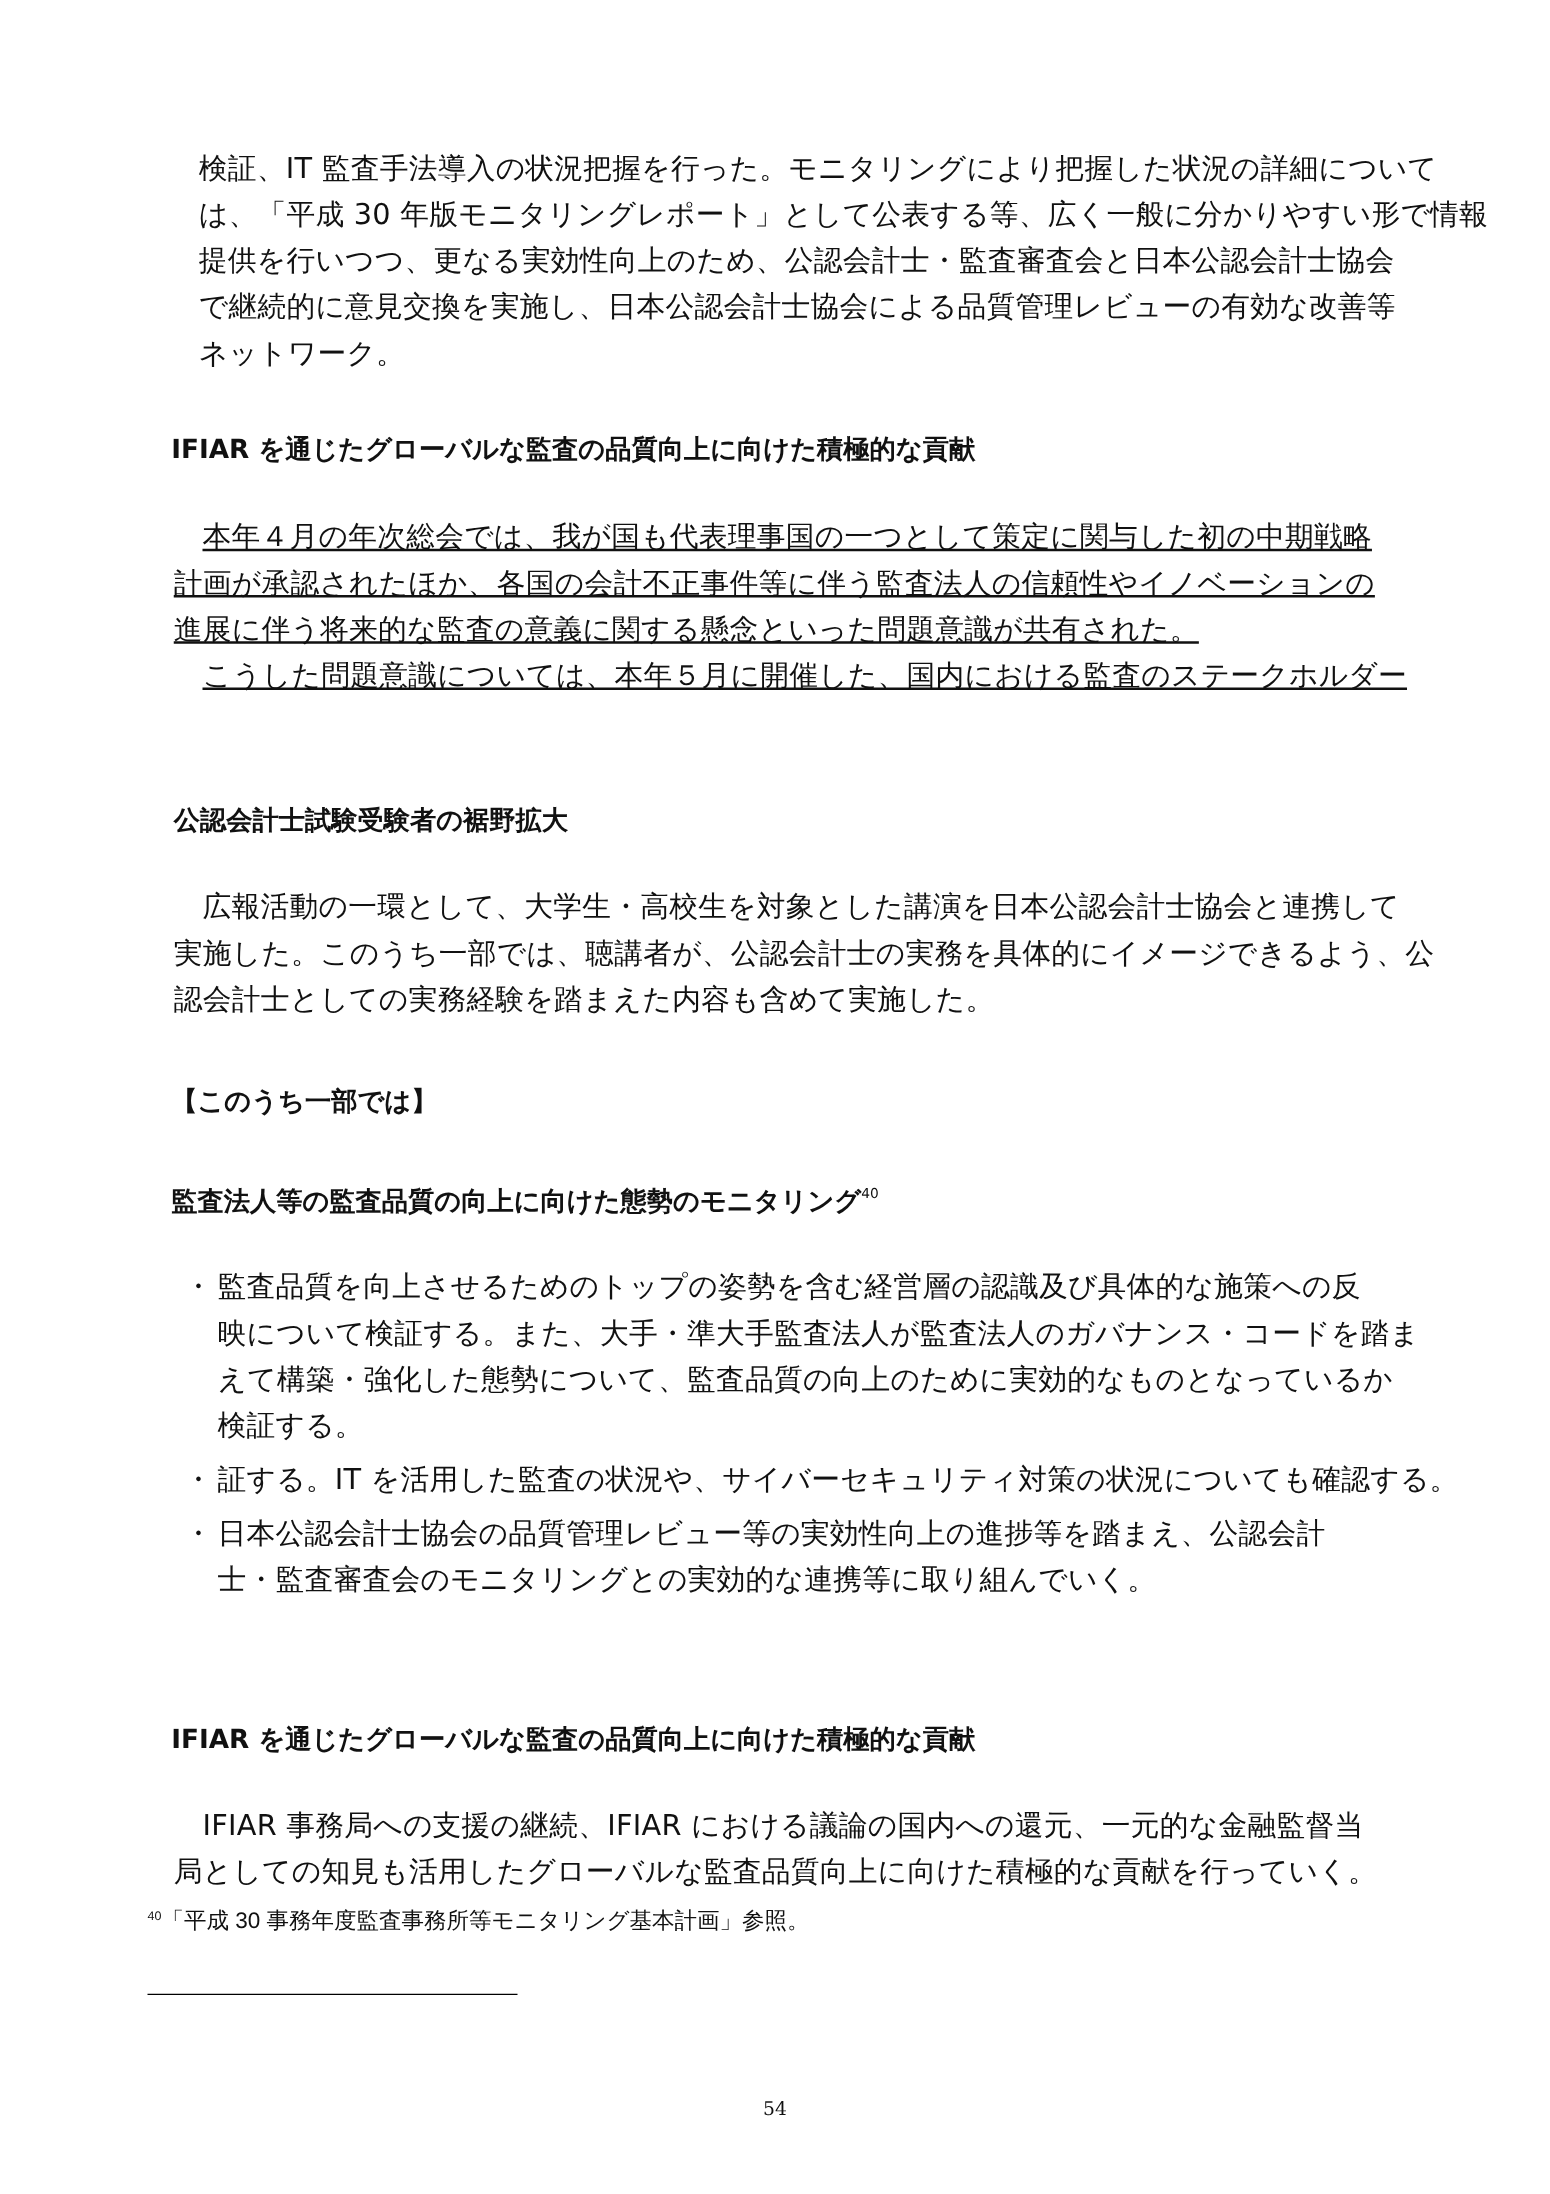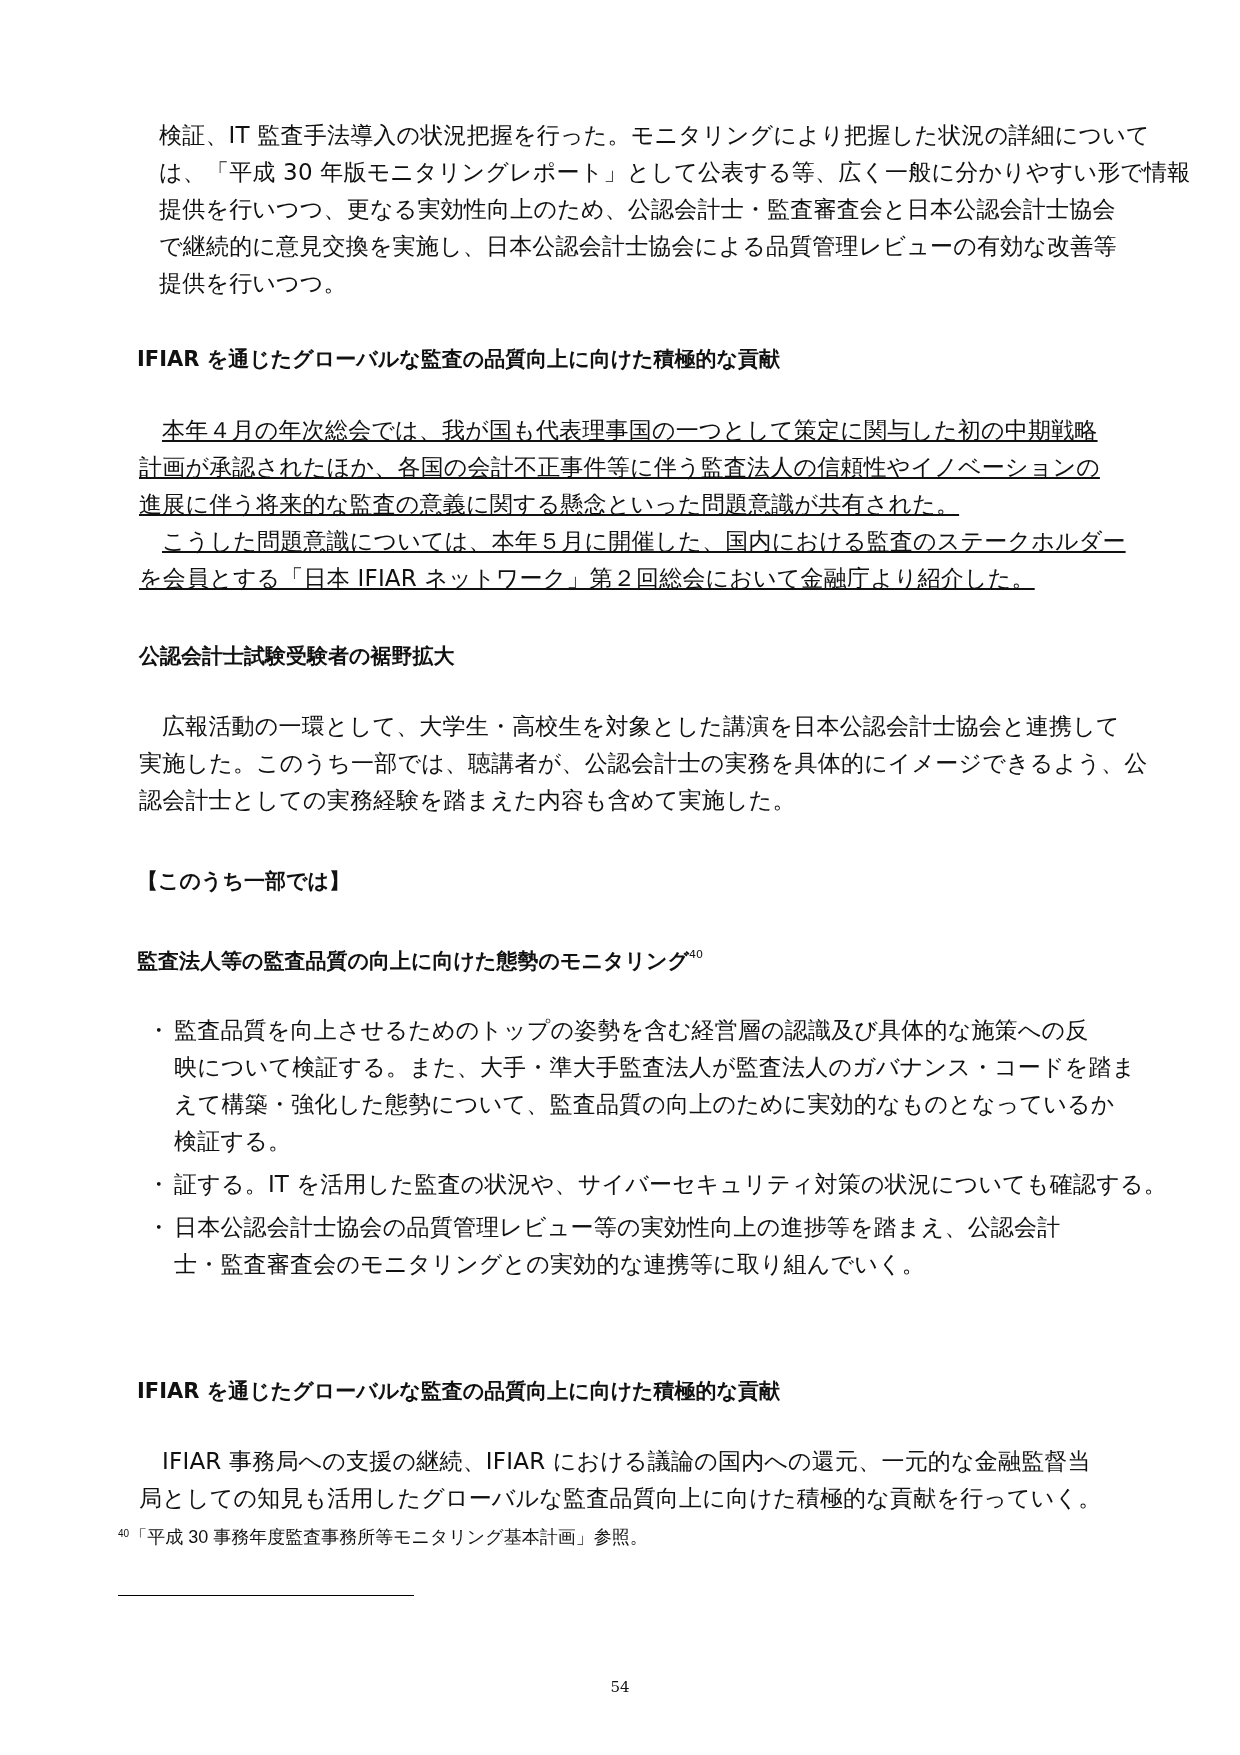--- a/index.html
+++ b/index.html
@@ -23,30 +23,29 @@
 </head>
 <body>
 
 <div class="page">
 
   <div style="position:absolute; top:117px; left:0;margin-left:20px;">
     <p class="p">検証、IT 監査手法導入の状況把握を行った。モニタリングにより把握した状況の詳細について</p>
     <p class="p">は、「平成 30 年版モニタリングレポート」として公表する等、広く一般に分かりやすい形で情報</p>
     <p class="p">提供を行いつつ、更なる実効性向上のため、公認会計士・監査審査会と日本公認会計士協会</p>
     <p class="p">で継続的に意見交換を実施し、日本公認会計士協会による品質管理レビューの有効な改善等</p>
-    <p class="p">提供を行いつつ。</p>
+    <p class="p">ネットワーク。</p>
   </div>
 
   <h2 class="h" style="position:absolute; top:344px; left:-2px;">IFIAR を通じたグローバルな監査の品質向上に向けた積極的な貢献</h2>
   <div style="position:absolute; top:412px; left:0;text-decoration:underline;">
     <p class="p indent">本年４月の年次総会では、我が国も代表理事国の一つとして策定に関与した初の中期戦略</p>
     <p class="p">計画が承認されたほか、各国の会計不正事件等に伴う監査法人の信頼性やイノベーションの</p>
     <p class="p">進展に伴う将来的な監査の意義に関する懸念といった問題意識が共有された。</p>
     <p class="p indent">こうした問題意識については、本年５月に開催した、国内における監査のステークホルダー</p>
-    <p class="p">を会員とする「日本 IFIAR ネットワーク」第２回総会において金融庁より紹介した。</p>
   </div>
 
   <h2 class="h" style="position:absolute; top:641px; left:0;">公認会計士試験受験者の裾野拡大</h2>
   <div style="position:absolute; top:708px; left:0;">
     <p class="p indent">広報活動の一環として、大学生・高校生を対象とした講演を日本公認会計士協会と連携して</p>
     <p class="p">実施した。このうち一部では、聴講者が、公認会計士の実務を具体的にイメージできるよう、公</p>
     <p class="p">認会計士としての実務経験を踏まえた内容も含めて実施した。</p>
   </div>
 
   <h2 class="h" style="position:absolute; top:866px; left:-2px;">【このうち一部では】</h2>

